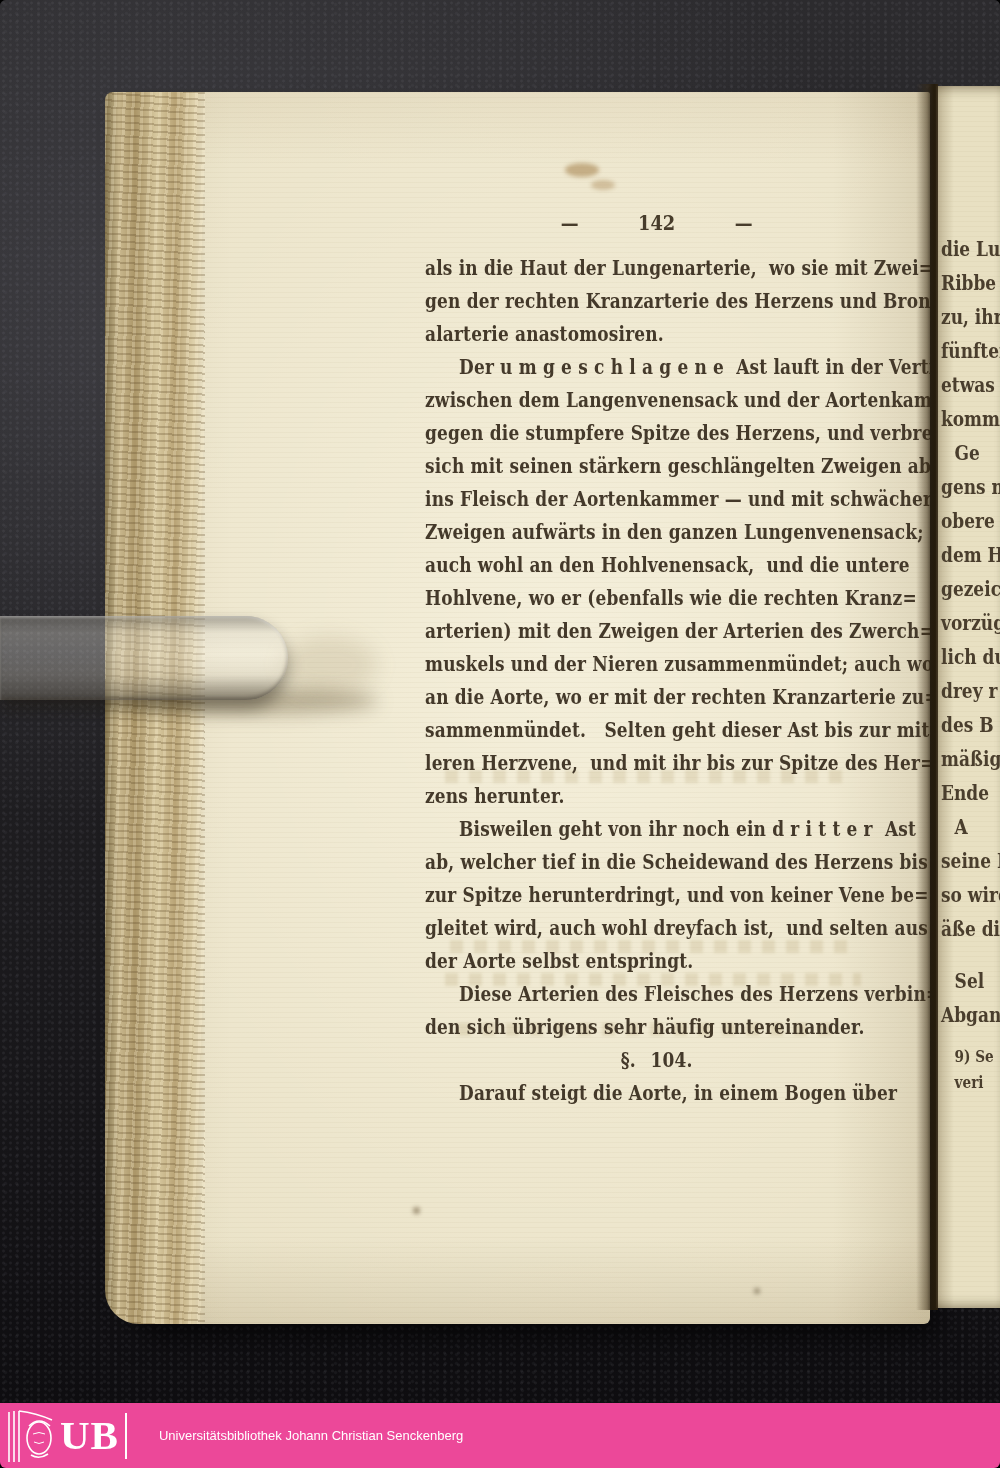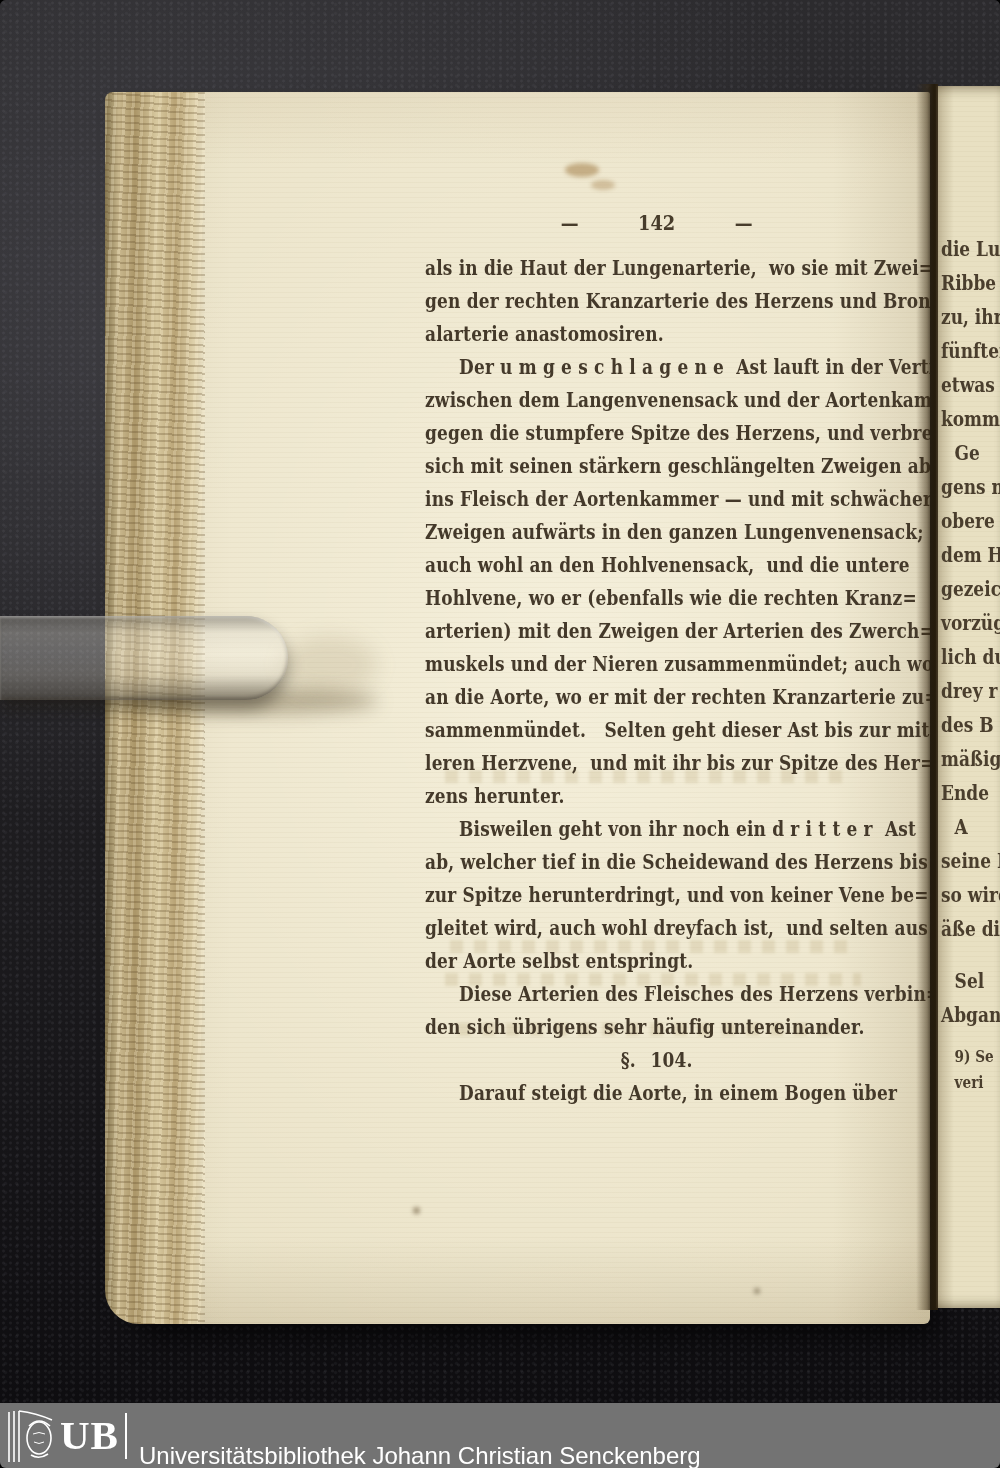--- a/index.html
+++ b/index.html
@@ -91,28 +91,28 @@
   .strip{position:absolute;left:0;top:616px;width:288px;height:84px;z-index:5;
     border-radius:0 44px 44px 0;
     background:linear-gradient(180deg,
       rgba(120,117,110,0.60) 0%, rgba(222,219,209,0.38) 20%,
       rgba(246,244,236,0.30) 45%, rgba(212,207,194,0.34) 70%,
       rgba(100,95,85,0.55) 100%);
     box-shadow:0 9px 16px rgba(25,20,10,0.4), inset 0 2px 3px rgba(255,255,255,0.35), inset 0 -2px 4px rgba(50,45,35,0.45);}
 
   
   .banner{position:absolute;left:0;bottom:0;width:1000px;height:65px;z-index:10;
-    background:#737373;display:flex;align-items:flex-end;
-    font-family:"Liberation Sans",sans-serif;}
+    background:#ec4899;display:flex;align-items:center;
+    font-family:"Liberation Sans",sans-serif;gap:20px;}
   .logo{display:flex;align-items:center;height:100%;padding-left:6px;}
   .logo svg{display:block;}
   .ub{color:#fff;font-family:"Liberation Serif",serif;font-weight:bold;
     font-size:41px;letter-spacing:1px;margin:0 6px 2px 2px;}
   .divider{width:2px;height:46px;background:#fff;margin-right:12px;}
-  .bannertext{color:#fff;font-size:24px;line-height:25px;}
+  .bannertext{color:#fff;font-size:13px;line-height:25px;}
 
   [data-interactable]{cursor:default;}
 </style>
 </head>
 <body>
 
 <div id="stage" data-interactable="false">
 
   <div class="leather" data-interactable="false"></div>
 

